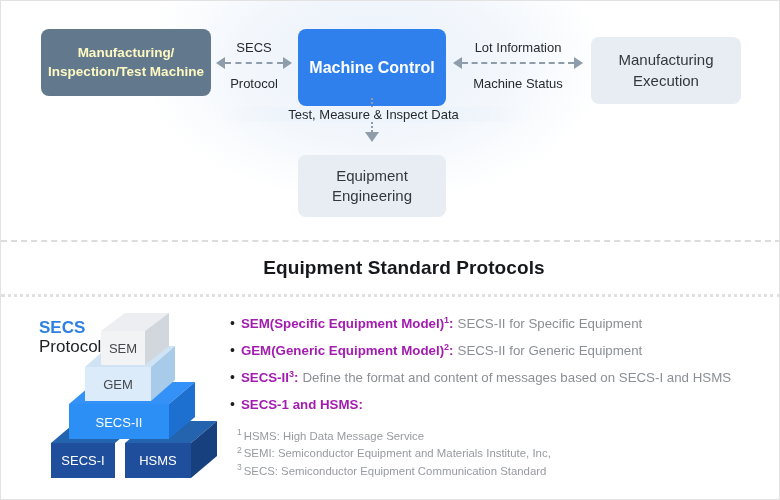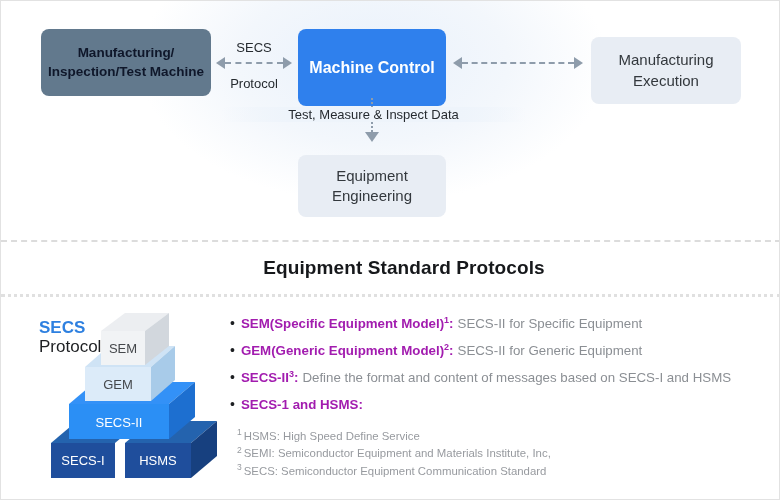--- a/index.html
+++ b/index.html
@@ -47,21 +47,21 @@
     box-sizing: border-box;
     border-radius: 8px;
     display: flex;
     align-items: center;
     justify-content: center;
     text-align: center;
     line-height: 1.34;
   }
   .node-grey {
     background: #62798d;
-    color: #0f172a;
+    color: #fef9c3;
     font-weight: bold;
     font-size: 13.5px;
   }
   .node-blue {
     background: #2f80ed;
     color: #ffffff;
     font-weight: bold;
     font-size: 16px;
   }
   .node-light {
@@ -296,20 +296,24 @@
     <div class="arrow-label" id="label-secs">
       <div class="l1">SECS</div>
       <div class="l2">Protocol</div>
     </div>
 
     <div class="h-arrow" id="arrow-lot">
       <span class="tri-left"></span>
       <span class="shaft"></span>
       <span class="tri-right"></span>
     </div>
+    <div class="arrow-label" id="label-lot">
+      <div class="l1">Lot Information</div>
+      <div class="l2">Machine Status</div>
+    </div>
 
     <div id="arrow-vert">
       <span class="vshaft"></span>
       <span class="tri-down"></span>
     </div>
     <div id="label-vert">Test, Measure &amp; Inspect Data</div>
   </div>
 
   <div id="divider-1"></div>
 
@@ -388,21 +392,21 @@
       </div>
 
       <div class="bullet-row">
         <span class="bullet-dot">•</span>
         <span class="bullet-term"><span>SECS-1 and HSMS</span><sup></sup>:</span>
       </div>
     </div>
 
     <div id="footnotes">
       <div class="footnote-row">
-        <sup>1</sup><span>HSMS: High Speed Define Service</span>
+        <sup>1</sup><span>HSMS: High Data Message Service</span>
       </div>
       <div class="footnote-row">
         <sup>2</sup><span>SEMI: Semiconductor Equipment and Materials Institute, Inc,</span>
       </div>
       <div class="footnote-row">
         <sup>3</sup><span>SECS: Semiconductor Equipment Communication Standard</span>
       </div>
     </div>
 
   </div>

